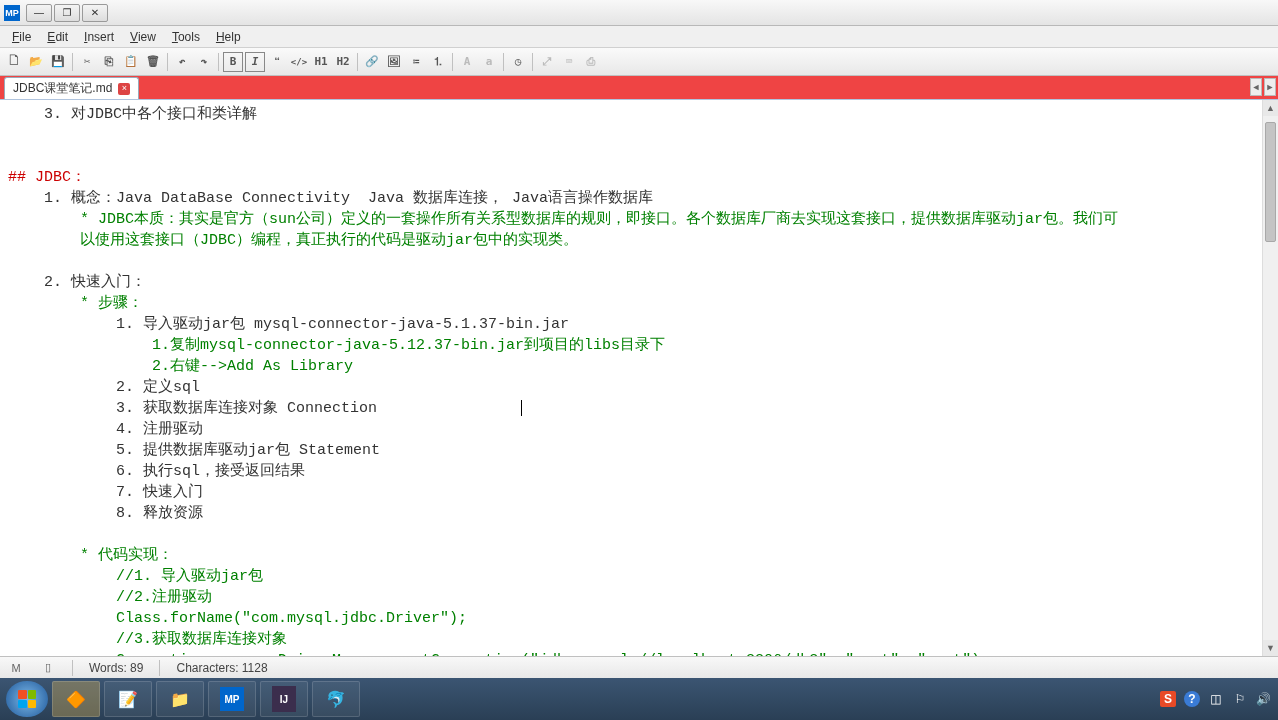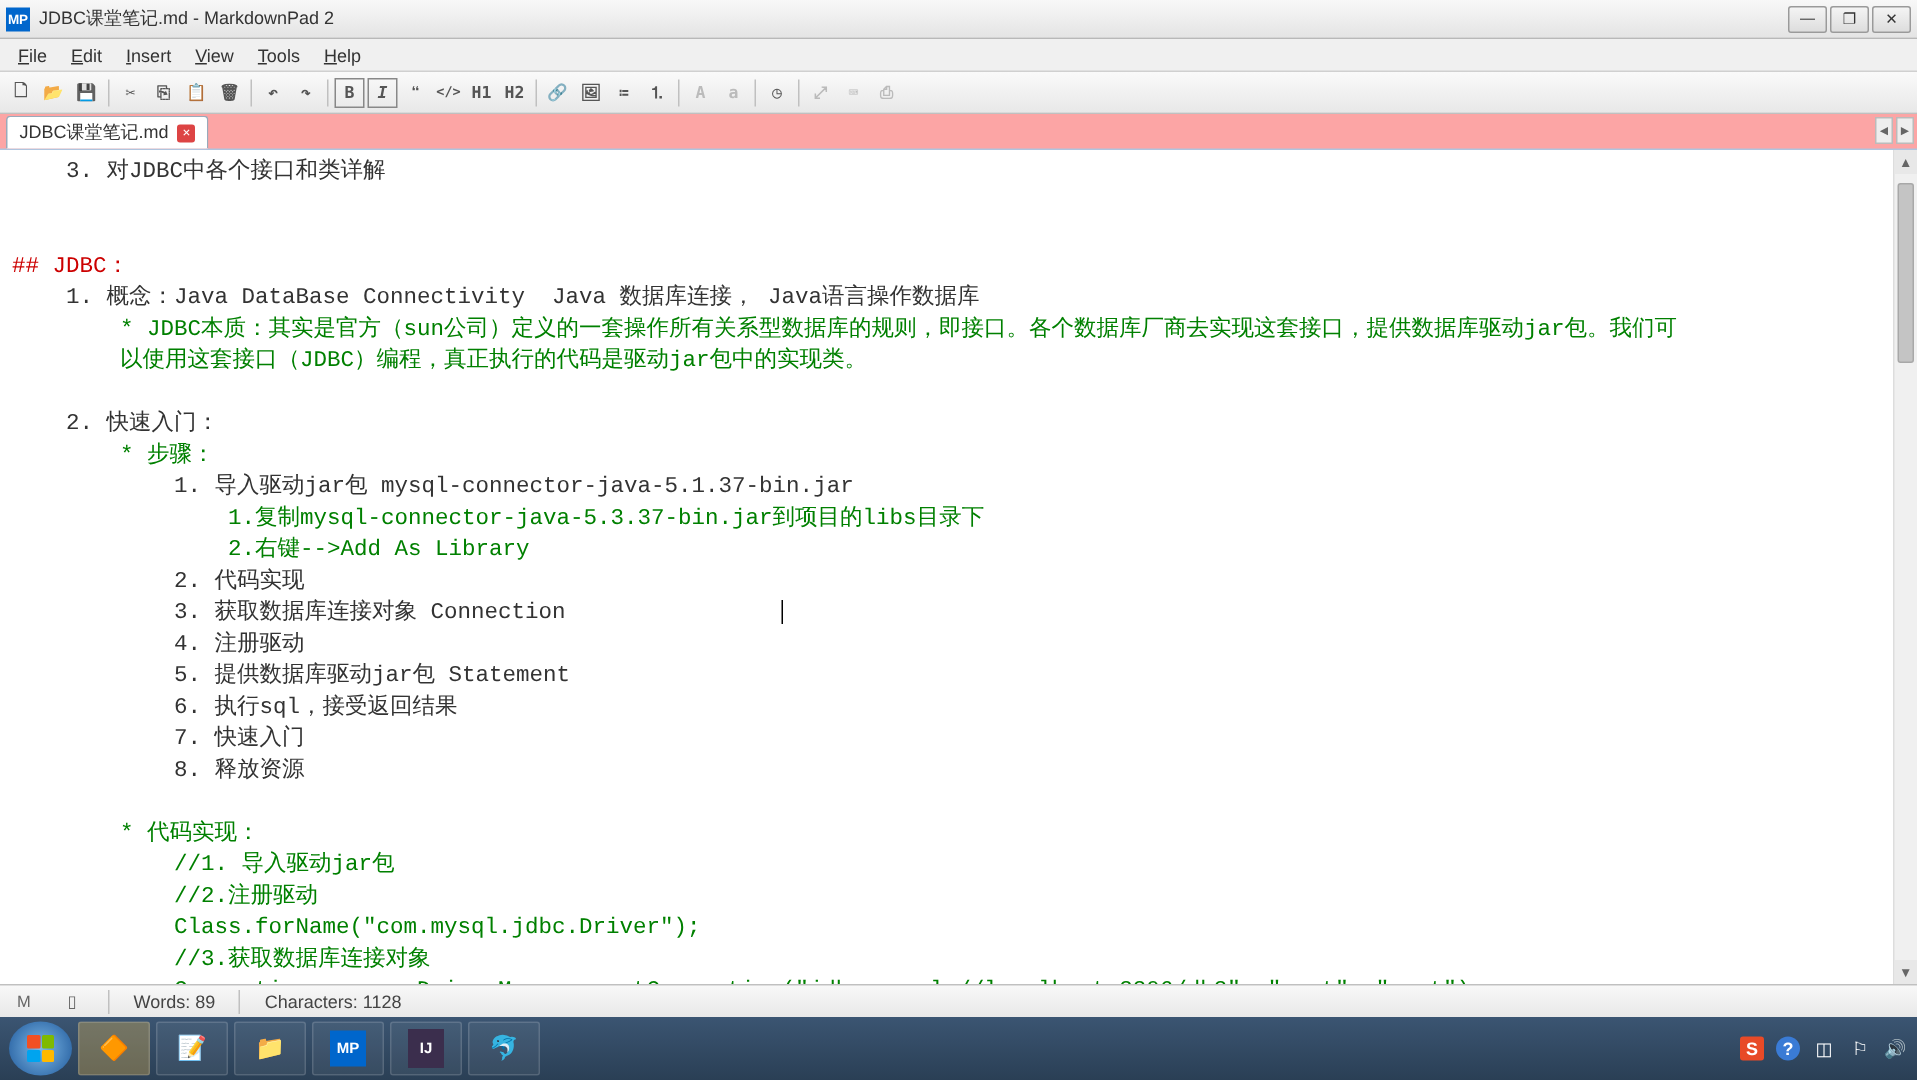--- a/index.html
+++ b/index.html
@@ -8,21 +8,21 @@
 .titlebar .app-icon { width: 16px; height: 16px; background: #0066cc; color: #fff; font-size: 9px; font-weight: bold; display: flex; align-items: center; justify-content: center; margin-right: 6px; }
 .titlebar .title { flex: 1; color: #333; font-size: 12px; }
 .win-btns { display: flex; gap: 2px; }
 .win-btn { width: 26px; height: 18px; border: 1px solid #9a9a9a; background: linear-gradient(#f4f4f4,#ddd); display: flex; align-items: center; justify-content: center; font-size: 10px; color: #333; border-radius: 2px; }
 .menubar { height: 22px; background: #f0f0f0; border-bottom: 1px solid #d0d0d0; display: flex; align-items: center; padding: 0 4px; }
 .menubar .menu-item { padding: 2px 8px; font-size: 12px; color: #333; cursor: default; }
 .menubar .menu-item u { text-decoration: underline; }
 .toolbar { height: 28px; background: linear-gradient(#fafafa,#e8e8e8); border-bottom: 1px solid #c0c0c0; display: flex; align-items: center; padding: 0 4px; gap: 2px; }
 .tb-btn { width: 20px; height: 20px; display: flex; align-items: center; justify-content: center; font-size: 11px; color: #555; cursor: default; font-weight: bold; font-family: Consolas, monospace; }
 .tb-sep { width: 1px; height: 18px; background: #c0c0c0; margin: 0 2px; }
-.tabbar { height: 24px; background: #fca5a5; border-bottom: 1px solid #b0c4de; display: flex; align-items: flex-end; padding-left: 4px; position: relative; }
+.tabbar { height: 24px; background: #ef4444; border-bottom: 1px solid #b0c4de; display: flex; align-items: flex-end; padding-left: 4px; position: relative; }
 .tab { height: 22px; padding: 0 8px; background: #fff; border: 1px solid #9ab; border-bottom: none; border-radius: 3px 3px 0 0; display: flex; align-items: center; gap: 6px; font-size: 12px; color: #333; }
 .tab-close { width: 12px; height: 12px; background: #d44; color: #fff; border-radius: 2px; font-size: 9px; display: flex; align-items: center; justify-content: center; line-height: 1; }
 .tabbar-arrows { position: absolute; right: 2px; top: 2px; display: flex; gap: 2px; }
 .tab-arrow { width: 12px; height: 18px; background: #eee; border: 1px solid #bbb; font-size: 9px; display: flex; align-items: center; justify-content: center; color: #666; }
 .editor { height: 556px; overflow: hidden; position: relative; display: flex; }
 .editor-content { flex: 1; padding: 4px 8px; font-family: Consolas, "Courier New", monospace; font-size: 15px; line-height: 21px; white-space: pre; overflow: hidden; color: #333; }
 .scrollbar-v { width: 16px; background: #f0f0f0; border-left: 1px solid #ddd; position: relative; }
 .scroll-thumb { position: absolute; top: 22px; left: 2px; right: 2px; height: 120px; background: #c4c4c4; border: 1px solid #a8a8a8; border-radius: 2px; }
 .scroll-arrow { position: absolute; left: 0; right: 0; height: 16px; background: #e8e8e8; font-size: 9px; display: flex; align-items: center; justify-content: center; color: #666; }
 .scroll-arrow.top { top: 0; }
@@ -39,21 +39,20 @@
 .tray-icon { width: 16px; height: 16px; display: flex; align-items: center; justify-content: center; font-size: 12px; }
 .h2-red { color: #c00; }
 .green { color: #008000; }
 .cursor { display: inline-block; width: 1px; height: 16px; background: #000; vertical-align: middle; }
 </style>
 </head>
 <body>
 
 <div class="titlebar">
   <div class="app-icon">MP</div>
-  <div class="title">JDBC课堂笔记.md - MarkdownPad 2</div>
   <div class="win-btns">
     <div class="win-btn">—</div>
     <div class="win-btn">❐</div>
     <div class="win-btn">✕</div>
   </div>
 </div>
 
 <div class="menubar">
   <div class="menu-item"><u>F</u>ile</div>
   <div class="menu-item"><u>E</u>dit</div>
@@ -114,23 +113,23 @@
 
 
 <span class="h2-red">## JDBC：</span>
 <span>    1. </span><span>概念：Java DataBase Connectivity  Java 数据库连接， Java语言操作数据库</span>
 <span class="green">        * JDBC本质：其实是官方（sun公司）定义的一套操作所有关系型数据库的规则，即接口。各个数据库厂商去实现这套接口，提供数据库驱动jar包。我们可
         以使用这套接口（JDBC）编程，真正执行的代码是驱动jar包中的实现类。</span>
 
 <span>    2. </span><span>快速入门：</span>
 <span class="green">        * 步骤：</span>
 <span>            1. </span><span>导入驱动jar包 mysql-connector-java-5.1.37-bin.jar</span>
-<span class="green">                1.复制mysql-connector-java-5.3.37-bin.jar到项目的libs目录下</span>
+<span class="green">                1.复制mysql-connector-java-5.12.37-bin.jar到项目的libs目录下</span>
 <span class="green">                2.右键--&gt;Add As Library</span>
-<span>            2. </span><span>代码实现</span>
+<span>            2. </span><span>定义sql</span>
 <span>            3. </span><span>获取数据库连接对象 Connection</span>                <span class="cursor"></span>
 <span>            4. </span><span>注册驱动</span>
 <span>            5. </span><span>提供数据库驱动jar包 Statement</span>
 <span>            6. </span><span>执行sql，接受返回结果</span>
 <span>            7. </span><span>快速入门</span>
 <span>            8. </span><span>释放资源</span>
 
 <span class="green">        * 代码实现：</span>
 <span class="green">            //1. 导入驱动jar包</span>
 <span class="green">            //2.注册驱动</span>

